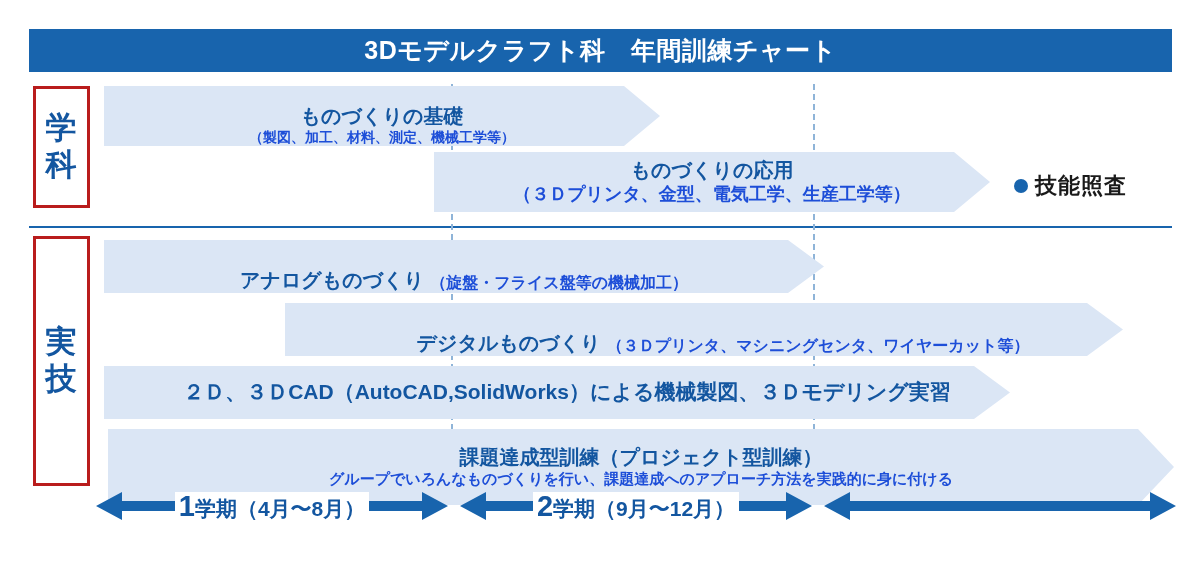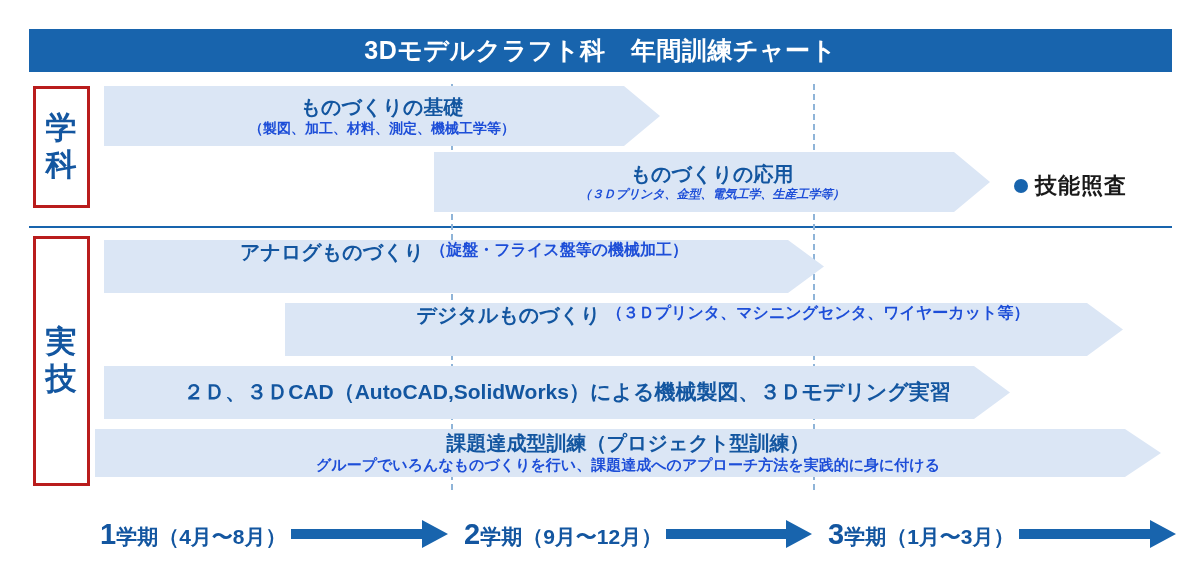--- a/index.html
+++ b/index.html
@@ -97,21 +97,21 @@
   .arrow .arrow-sub {
     color: #1d4ed8;
     font-weight: bold;
     white-space: pre;
     line-height: 1.25;
   }
 
   
   .arrow.inline-row {
     flex-direction: row;
-    align-items: flex-start;
+    align-items: flex-end;
     justify-content: center;
   }
   .arrow.inline-row .arrow-sub { margin-left: 6px; }
 
   
   .legend-item {
     position: absolute;
     display: flex;
     align-items: center;
     gap: 7px;
@@ -127,24 +127,25 @@
     color: #1a1a1a;
     font-size: 22px;
     font-weight: bold;
     letter-spacing: 1px;
     white-space: pre;
   }
 
   
   .term {
     position: absolute;
-    top: 508px;
+    top: 480px;
     height: 52px;
     display: flex;
     align-items: center;
+    justify-content: center;
   }
   .term .term-svg {
     position: absolute;
     left: 0;
     top: 0;
     width: 100%;
     height: 100%;
   }
   .term .term-label {
     position: relative;
@@ -177,29 +178,29 @@
     <span class="cat-text">実
 技</span>
   </div>
 
   <div class="section-divider"></div>
 
   <div class="term-divider" style="left:451px;"></div>
   <div class="term-divider" style="left:813px;"></div>
 
   <div class="arrow" style="left:104px; top:86px; width:556px; height:60px;
-              clip-path: polygon(0 0, calc(100% - 36px) 0, 100% 50%, calc(100% - 36px) 100%, 0 100%);">
+              clip-path: polygon(0 0, calc(100% - 36px) 0, 100% 50%, calc(100% - 36px) 100%, 0 100%); justify-content: flex-end;">
     <span class="arrow-title" style="font-size:20px;">ものづくりの基礎</span>
     <span class="arrow-sub" style="font-size:14px;">（製図、加工、材料、測定、機械工学等）</span>
   </div>
 
   <div class="arrow" style="left:434px; top:152px; width:556px; height:60px;
               clip-path: polygon(0 0, calc(100% - 36px) 0, 100% 50%, calc(100% - 36px) 100%, 0 100%);">
     <span class="arrow-title" style="font-size:20px;">ものづくりの応用</span>
-    <span class="arrow-sub" style="font-size:12px;font-style:italic;">（３Ｄプリンタ、金型、電気工学、生産工学等）</span>
+    <span class="arrow-sub" style="font-size:18px;">（３Ｄプリンタ、金型、電気工学、生産工学等）</span>
   </div>
 
   <div class="legend-item" style="left:1014px; top:171px;font-family:Liberation Mono, monospace;">
     <span class="legend-dot"></span>
     <span class="legend-label">技能照査</span>
   </div>
 
   <div class="arrow inline-row" style="left:104px; top:240px; width:720px; height:53px;
               clip-path: polygon(0 0, calc(100% - 36px) 0, 100% 50%, calc(100% - 36px) 100%, 0 100%);">
     <span class="arrow-title" style="font-size:20px;">アナログものづくり</span>
@@ -210,21 +211,21 @@
               clip-path: polygon(0 0, calc(100% - 36px) 0, 100% 50%, calc(100% - 36px) 100%, 0 100%); padding-left: 38px;">
     <span class="arrow-title" style="font-size:20px;">デジタルものづくり</span>
     <span class="arrow-sub" style="font-size:16px;">（３Ｄプリンタ、マシニングセンタ、ワイヤーカット等）</span>
   </div>
 
   <div class="arrow" style="left:104px; top:366px; width:906px; height:53px;
               clip-path: polygon(0 0, calc(100% - 36px) 0, 100% 50%, calc(100% - 36px) 100%, 0 100%); padding-left: 20px;">
     <span class="arrow-title" style="font-size:21px;">２Ｄ、３ＤCAD（AutoCAD,SolidWorks）による機械製図、３Ｄモデリング実習</span>
   </div>
 
-  <div class="arrow" style="left:95px; top:429px; width:1066px; height:48px;
+  <div class="arrow" style="left:108px; top:429px; width:1066px; height:76px;
               clip-path: polygon(0 0, calc(100% - 36px) 0, 100% 50%, calc(100% - 36px) 100%, 0 100%); font-family: Liberation Serif, serif;">
     <span class="arrow-title" style="font-size:20px;">課題達成型訓練（プロジェクト型訓練）</span>
     <span class="arrow-sub" style="font-size:15px;">グループでいろんなものづくりを行い、課題達成へのアプローチ方法を実践的に身に付ける</span>
   </div>
 
   <div class="term" style="left:96px; width:352px;">
     <svg class="term-svg" viewBox="0 0 352 52" preserveAspectRatio="none">
       <path d="M0 26 L26 12 L26 21 L326 21 L326 12 L352 26 L326 40 L326 31 L26 31 L26 40 Z" fill="#1864ad"></path>
     </svg>
     <span class="term-label"><span class="term-num">1</span><span>学期（4月〜8月）</span></span>
@@ -234,16 +235,15 @@
     <svg class="term-svg" viewBox="0 0 352 52" preserveAspectRatio="none">
       <path d="M0 26 L26 12 L26 21 L326 21 L326 12 L352 26 L326 40 L326 31 L26 31 L26 40 Z" fill="#1864ad"></path>
     </svg>
     <span class="term-label"><span class="term-num">2</span><span>学期（9月〜12月）</span></span>
   </div>
 
   <div class="term" style="left:824px; width:352px;">
     <svg class="term-svg" viewBox="0 0 352 52" preserveAspectRatio="none">
       <path d="M0 26 L26 12 L26 21 L326 21 L326 12 L352 26 L326 40 L326 31 L26 31 L26 40 Z" fill="#1864ad"></path>
     </svg>
-    <span class="term-label"><span class="term-num">3</span><span>学期（1月〜3月）</span></span>
   </div>
 
 </div>
 
 </body></html>

